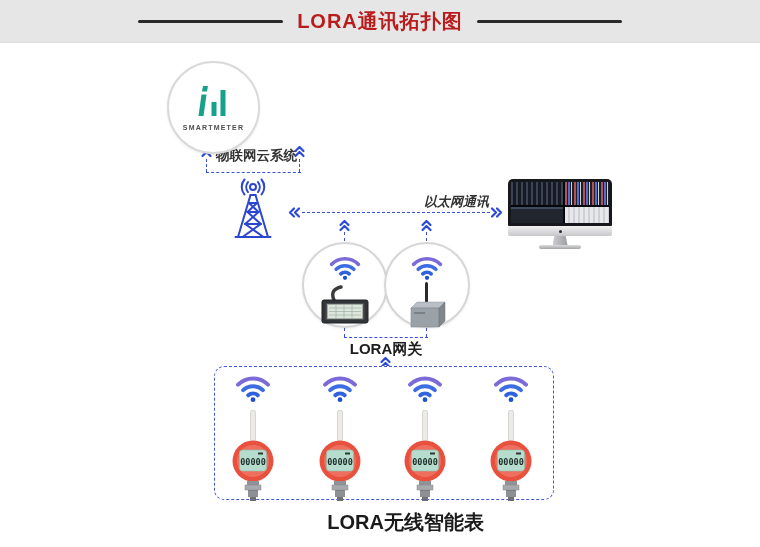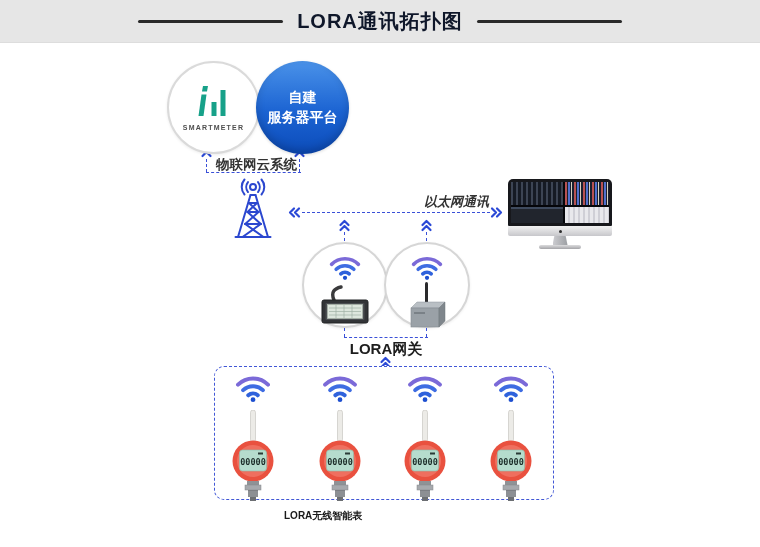--- a/index.html
+++ b/index.html
@@ -5,21 +5,21 @@
   * { margin:0; padding:0; box-sizing:border-box; }
   html,body { background:#fff; }
   body { font-family:"Liberation Sans","DejaVu Sans",sans-serif; }
   .stage { position:relative; width:760px; height:547px; background:#ffffff; overflow:hidden; }
   .abs { position:absolute; }
 
   
   .header { left:0; top:0; width:760px; height:43px; background:#e6e6e6; border-bottom:1px solid #dddddd;
             display:flex; align-items:center; justify-content:center; gap:14px; }
   .header-line { width:145px; height:3px; background:#2a2a2a; border-radius:2px; }
-  .header-title { font-size:20px; font-weight:bold; color:#0f172a; letter-spacing:1px; }
+  .header-title { font-size:20px; font-weight:bold; color:#b91c1c; letter-spacing:1px; }
 
   
   .circle { border-radius:50%; display:flex; flex-direction:column; align-items:center; justify-content:center; }
   .c-logo { left:167px; top:61px; width:93px; height:93px; background:#fff; border:2px solid #dadada;
             box-shadow:0 1px 3px rgba(0,0,0,.08); z-index:1; }
   .logo-text { font-size:7px; font-weight:bold; letter-spacing:1.2px; color:#4e4e4e; margin-top:2px; }
   .c-server { left:256px; top:61px; width:93px; height:93px; z-index:2;
               background:linear-gradient(180deg,#4a92e9 0%,#1b63d2 55%,#0c4cba 100%);
               box-shadow:inset 0 -4px 8px rgba(0,0,0,.18), 0 1px 3px rgba(0,0,0,.15); }
   .server-text { color:#fff; font-size:14px; font-weight:bold; text-align:center; line-height:1.4; }
@@ -58,21 +58,21 @@
   .c-gw { width:86px; height:86px; background:#fff; border:2px solid #d6d6d6;
           box-shadow:0 1px 3px rgba(0,0,0,.07); justify-content:flex-start; padding-top:9px; }
   .c-gw1 { left:302px; top:242px; }
   .c-gw2 { left:384px; top:242px; }
 
   
   .meter-box { left:214px; top:366px; width:340px; height:134px; border:1.6px dashed #4157d6; border-radius:10px; background:#fff; }
   .meter-col { top:372px; width:64px; display:flex; flex-direction:column; align-items:center; }
   .lcd-text { font-family:"DejaVu Sans Mono","Liberation Mono",monospace; font-size:8.5px; font-weight:bold; }
 
-  .footer-label { font-size:10px; font-weight:600; color:#1a1a1a; text-align:left; }
+  .footer-label { font-size:20px; font-weight:600; color:#1a1a1a; text-align:right; }
 </style>
 </head>
 <body>
 
 <div class="stage">
 
   <div class="abs header">
     <div class="header-line"></div>
     <div class="header-title">LORA通讯拓扑图</div>
     <div class="header-line"></div>
@@ -83,33 +83,27 @@
       <svg width="44" height="34" viewBox="0 0 44 34">
         <polygon points="11,2 16,2 15,7.5 10,7.5" fill="#17a189"></polygon>
         <polygon points="9.5,10.5 14.5,10.5 11.5,32 6.5,32" fill="#17a189"></polygon>
         <rect x="19.5" y="18" width="5" height="14" fill="#17a189"></rect>
         <rect x="28.5" y="6" width="5" height="26" fill="#17a189"></rect>
       </svg>
     </span>
     <div class="logo-text">SMARTMETER</div>
   </div>
 
-  <div class="abs circle c-server">
-    <div class="server-text">
-      <div>自建</div>
-      <div>服务器平台</div>
-    </div>
-  </div>
 
   <div class="abs chev" style="left:200px; top:145px;">
     <svg viewBox="0 0 13 13">
         <path d="M2.5 6 L6.5 2 L10.5 6 M2.5 11 L6.5 7 L10.5 11" stroke="#2b49d6" stroke-width="2.2" fill="none" stroke-linecap="round" stroke-linejoin="round"></path>
       </svg>
   </div>
-  <div class="abs link-label" style="left:216px; top:156px;">物联网云系统</div>
+  <div class="abs link-label" style="left:216px; top:147px;">物联网云系统</div>
   <div class="abs chev" style="left:293px; top:145px;">
     <svg viewBox="0 0 13 13">
         <path d="M2.5 6 L6.5 2 L10.5 6 M2.5 11 L6.5 7 L10.5 11" stroke="#2b49d6" stroke-width="2.2" fill="none" stroke-linecap="round" stroke-linejoin="round"></path>
       </svg>
   </div>
   <div class="abs dash-v thin" style="left:206px; top:159px; height:13px;"></div>
   <div class="abs dash-v thin" style="left:299px; top:159px; height:13px;"></div>
   <div class="abs dash-h thin" style="left:206px; top:172px; width:95px;"></div>
 
   <div class="abs" style="left:224px; top:178px;">

